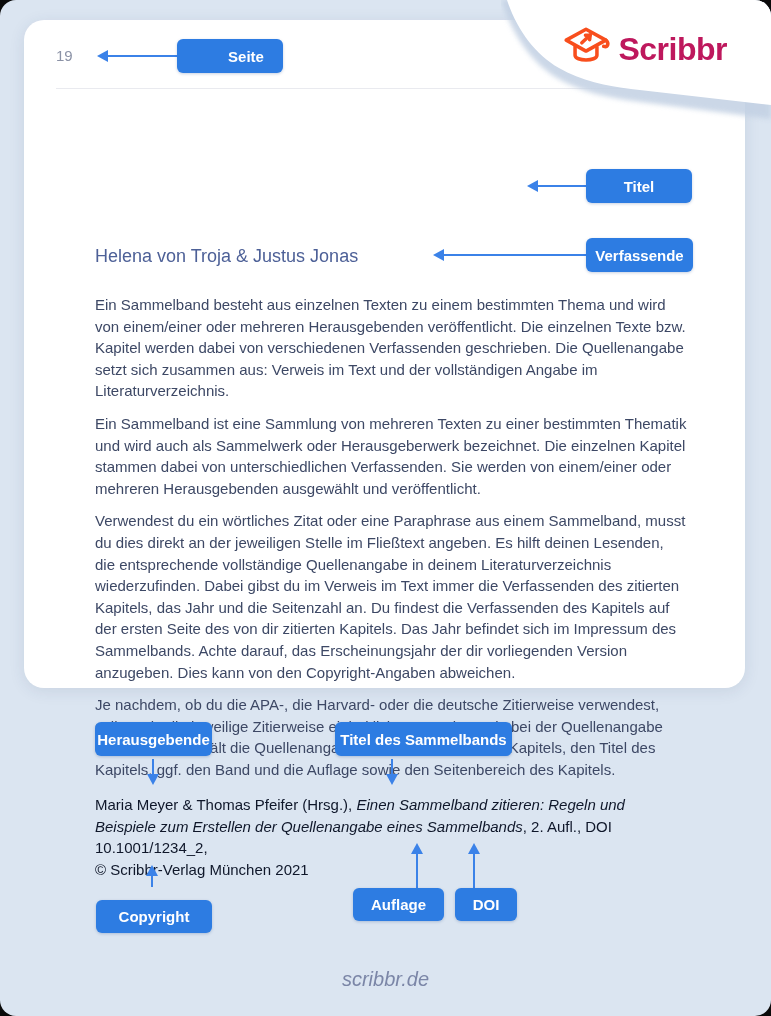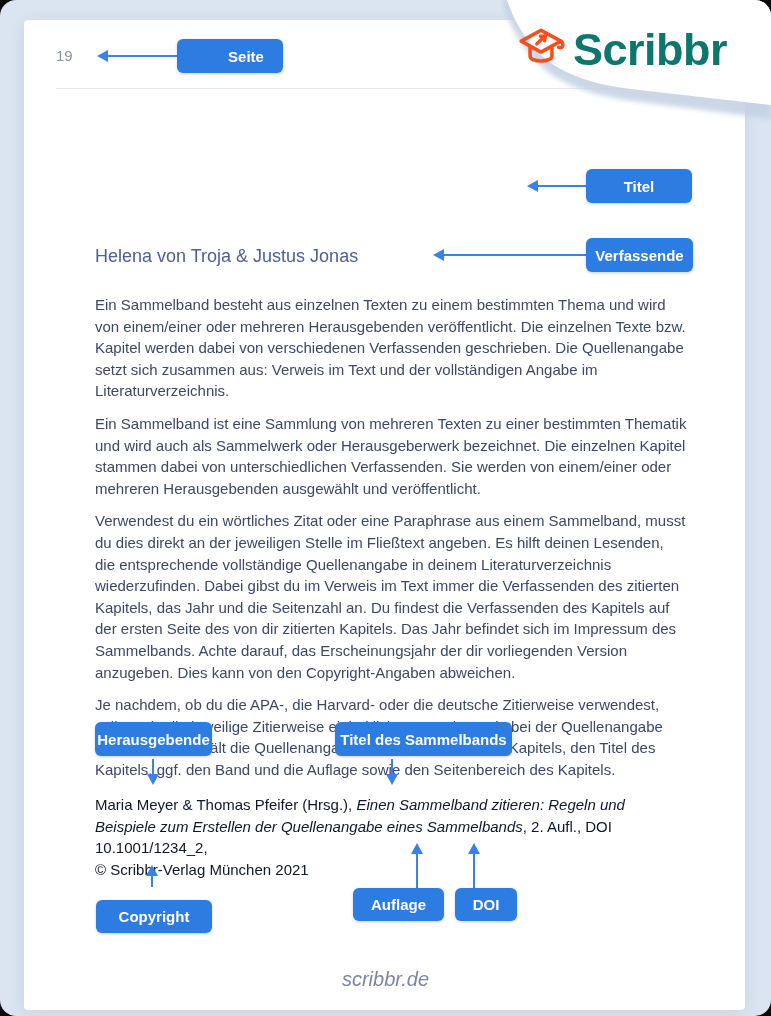--- a/index.html
+++ b/index.html
@@ -3,22 +3,22 @@
 <meta charset="utf-8">
 <style>
   html,body { margin:0; padding:0; background:#0a0a0a; }
   * { box-sizing:border-box; }
   .frame {
     position:relative; width:771px; height:1016px;
     background:#dbe5f1; border-radius:16px; overflow:hidden;
     font-family:"Liberation Sans", sans-serif;
   }
   .page {
-    position:absolute; left:24px; top:20px; width:721px; height:990px;
-    background:#ffffff; border-radius:4px;
+    position:absolute; left:24px; top:20px; width:721px; height:668px;
+    background:#ffffff; border-radius:20px;
     box-shadow:0 3px 16px rgba(40,60,100,0.10);
   }
   .page-number { position:absolute; left:32px; top:27px; font-size:15px; color:#8b92a6; }
   .divider { position:absolute; left:32px; top:68px; width:660px; height:1px; background:#e9eaef; }
 
   .doc-title {
     position:absolute; left:71px; top:116px; width:490px;
     font-size:34px; line-height:44px; font-weight:bold; color:#242e56; letter-spacing:-0.3px;
   }
   .doc-authors { position:absolute; left:71px; top:226px; font-size:18px; color:#4d6097; }
@@ -45,21 +45,21 @@
   .arr-down .hd { bottom:0; left:0; border-left:6px solid transparent; border-right:6px solid transparent; border-top:11px solid #3b82e8; }
   .arr-up { width:12px; }
   .arr-up .ln { bottom:0; top:10px; left:5px; width:2.4px; }
   .arr-up .hd { top:0; left:0; border-left:6px solid transparent; border-right:6px solid transparent; border-bottom:11px solid #3b82e8; }
 
   .citation { position:absolute; left:71px; top:774px; width:594px; font-size:15px; line-height:21.5px; color:#0f172a; }
   .citation .it { font-style:italic; }
 
   .flap { position:absolute; top:0; right:0; width:270px; height:135px; z-index:4; pointer-events:none; }
   .logo { position:absolute; top:24px; right:44px; z-index:5; display:flex; align-items:center; gap:7px; }
-  .logo-text { font-size:45px; font-weight:bold; color:#0f766e; letter-spacing:-0.5px; }
+  .logo-text { font-size:32px; font-weight:bold; color:#be185d; letter-spacing:-0.5px; }
 
   .footer { position:absolute; left:0; right:0; top:968px; text-align:center; font-size:20px; color:#7b86a7;font-style:italic; }
 </style>
 </head>
 <body>
 
 <div class="frame">
 
   <div class="page">
 

